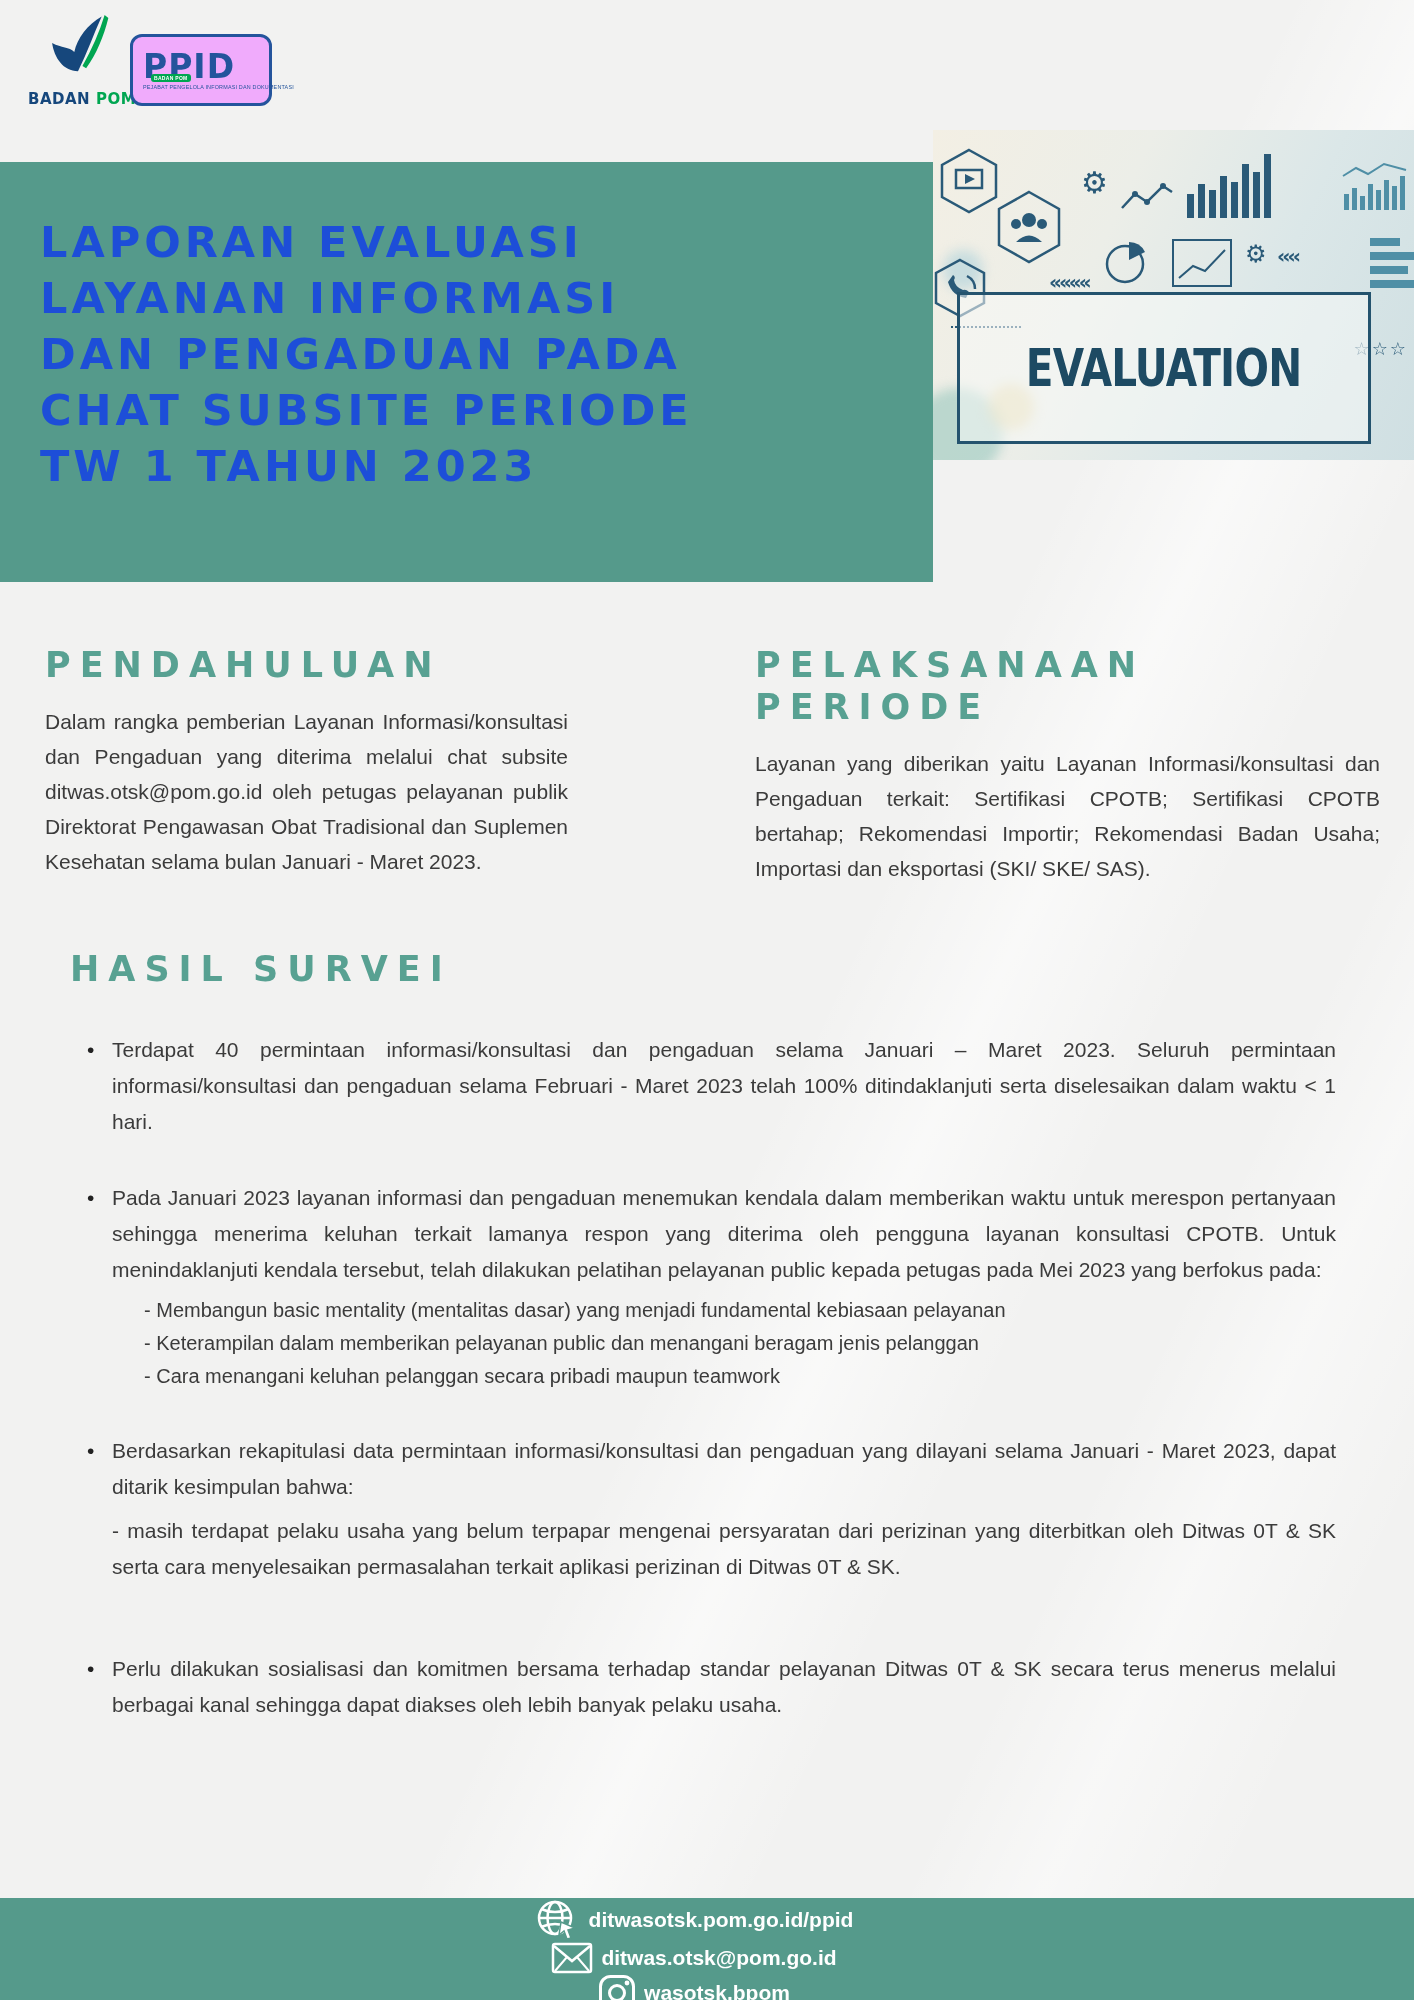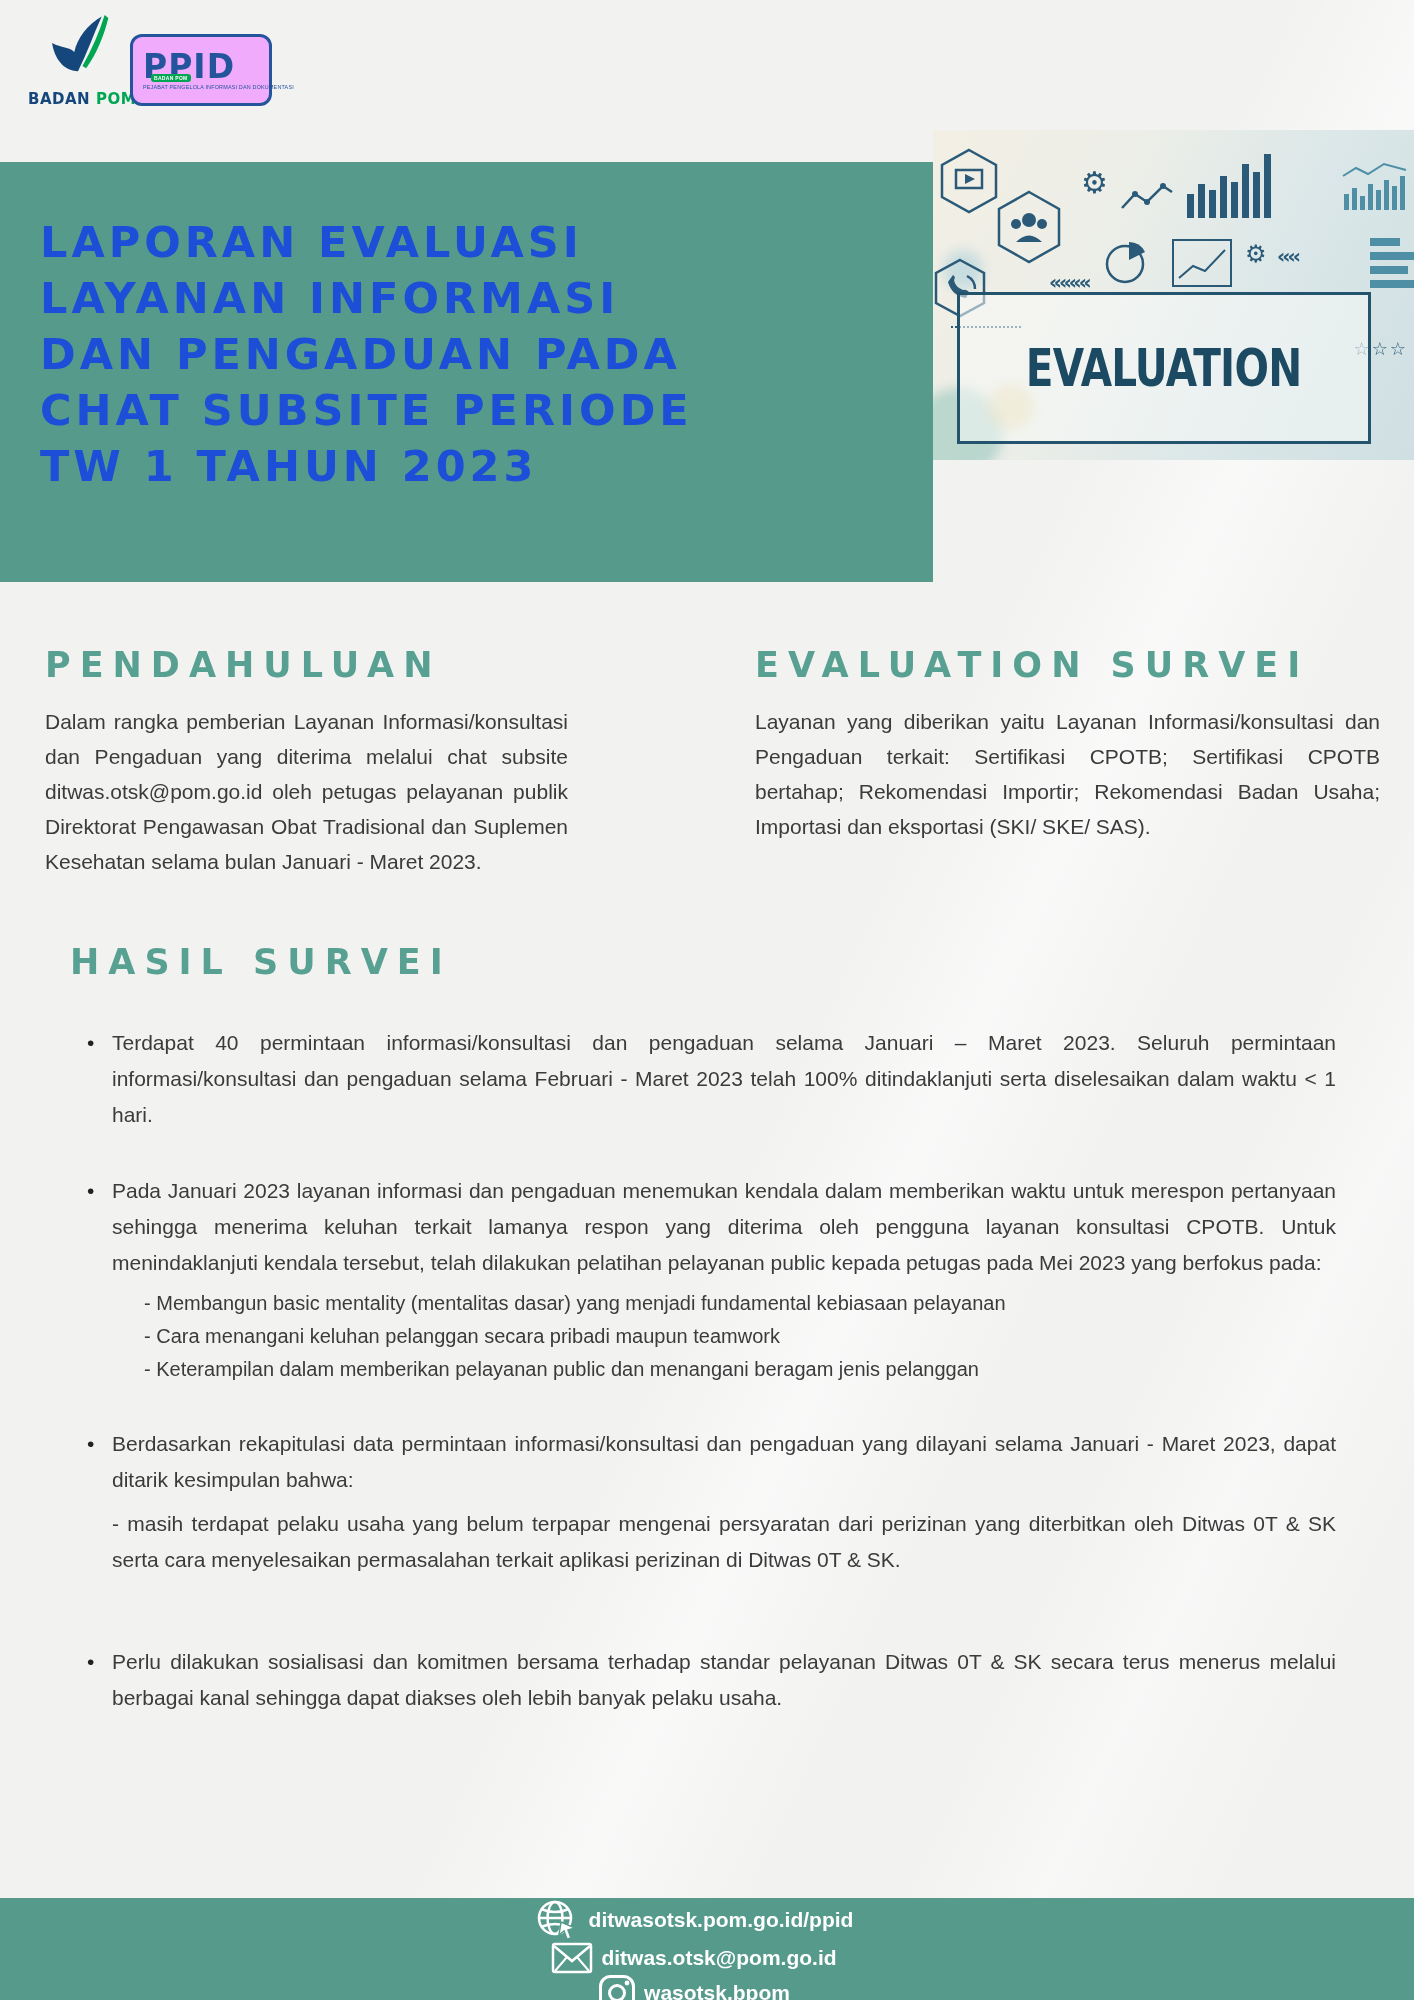--- a/index.html
+++ b/index.html
@@ -227,37 +227,37 @@
       </div>
     </div>
   </div>
 
   <div class="columns">
     <div class="col-left">
       <h2 class="sec">PENDAHULUAN</h2>
       <p class="sec-body">Dalam rangka pemberian Layanan Informasi/konsultasi dan Pengaduan yang diterima melalui chat subsite ditwas.otsk@pom.go.id oleh petugas pelayanan publik Direktorat Pengawasan Obat Tradisional dan Suplemen Kesehatan selama bulan Januari - Maret 2023.</p>
     </div>
     <div class="col-right">
-      <h2 class="sec">EVALUATION SURVEI</h2>
+      <h2 class="sec">PELAKSANAAN PERIODE</h2>
       <p class="sec-body">Layanan yang diberikan yaitu Layanan Informasi/konsultasi dan Pengaduan terkait: Sertifikasi CPOTB; Sertifikasi CPOTB bertahap; Rekomendasi Importir; Rekomendasi Badan Usaha; Importasi dan eksportasi (SKI/ SKE/ SAS).</p>
     </div>
   </div>
 
   <div class="hasil">
     <h2 class="sec">HASIL SURVEI</h2>
     <ul class="bullets">
       <li>
         <p class="bt">Terdapat 40 permintaan informasi/konsultasi dan pengaduan selama Januari – Maret 2023. Seluruh permintaan informasi/konsultasi dan pengaduan selama Februari - Maret 2023 telah 100% ditindaklanjuti serta diselesaikan dalam waktu &lt; 1 hari.</p>
       </li>
       <li>
         <p class="bt">Pada Januari 2023 layanan informasi dan pengaduan menemukan kendala dalam memberikan waktu untuk merespon pertanyaan sehingga menerima keluhan terkait lamanya respon yang diterima oleh pengguna layanan konsultasi CPOTB. Untuk menindaklanjuti kendala tersebut, telah dilakukan pelatihan pelayanan public kepada petugas pada Mei 2023 yang berfokus pada:</p>
         <div class="subs dash">
           <div class="sub">- Membangun basic mentality (mentalitas dasar) yang menjadi fundamental kebiasaan pelayanan</div>
+          <div class="sub">- Keterampilan dalam memberikan pelayanan public dan menangani beragam jenis pelanggan</div>
           <div class="sub">- Cara menangani keluhan pelanggan secara pribadi maupun teamwork</div>
-          <div class="sub">- Keterampilan dalam memberikan pelayanan public dan menangani beragam jenis pelanggan</div>
         </div>
       </li>
       <li>
         <p class="bt">Berdasarkan rekapitulasi data permintaan informasi/konsultasi dan pengaduan yang dilayani selama Januari - Maret 2023, dapat ditarik kesimpulan bahwa:</p>
         <div class="subs flush">
           <div class="sub"> - masih terdapat pelaku usaha yang belum terpapar mengenai persyaratan dari perizinan yang diterbitkan oleh Ditwas 0T &amp; SK serta cara menyelesaikan permasalahan terkait aplikasi perizinan di Ditwas 0T &amp; SK.</div>
         </div>
       </li>
       <li class="last">
         <p class="bt">Perlu dilakukan sosialisasi dan komitmen bersama terhadap standar pelayanan Ditwas 0T &amp; SK secara terus menerus melalui berbagai kanal sehingga dapat diakses oleh lebih banyak pelaku usaha.</p>

